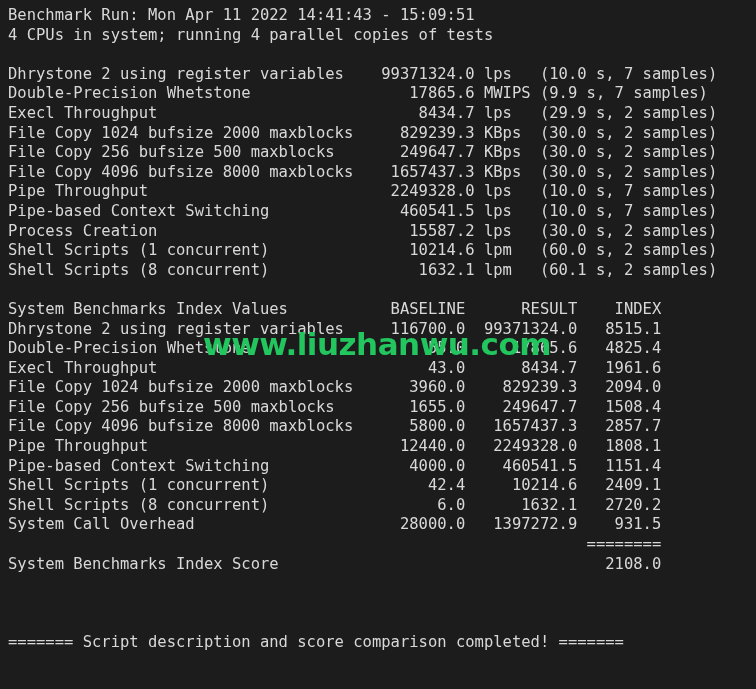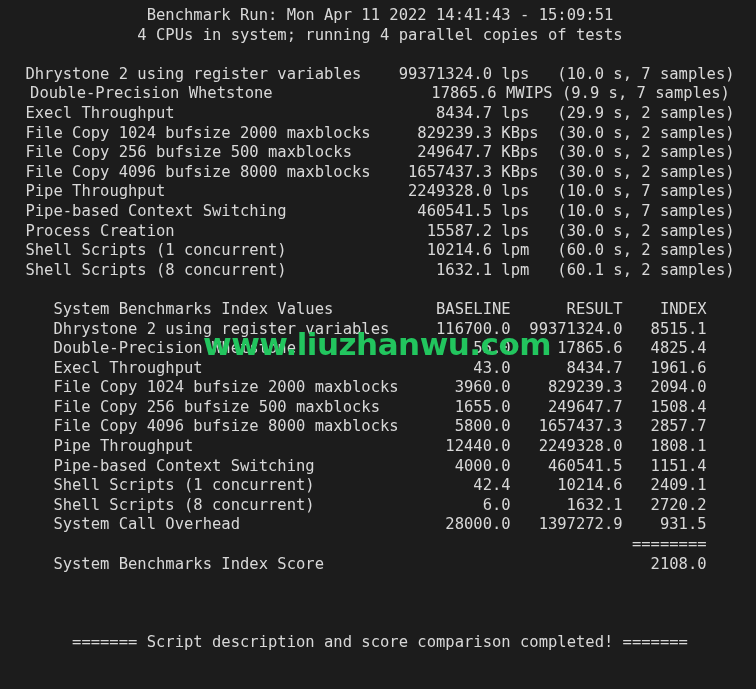--- a/index.html
+++ b/index.html
@@ -18,21 +18,20 @@
     width: 756px;
     height: 689px;
     background: #1c1c1c;
     color: #d8d8d8;
     font-family: "DejaVu Sans Mono", "Liberation Mono", monospace;
     font-size: 15.5px;
     line-height: 19.6px;
     box-sizing: border-box;
     padding: 0 4px 0 8px;
     overflow: hidden;
-    text-align: center;
   }
   .line {
     white-space: pre;
     height: 19.6px;
     letter-spacing: 0px;
   }
   .line.blank { color: transparent; }
   .topcut-wrap { height: 6px; overflow: hidden; }
   #watermark {
     position: absolute;

